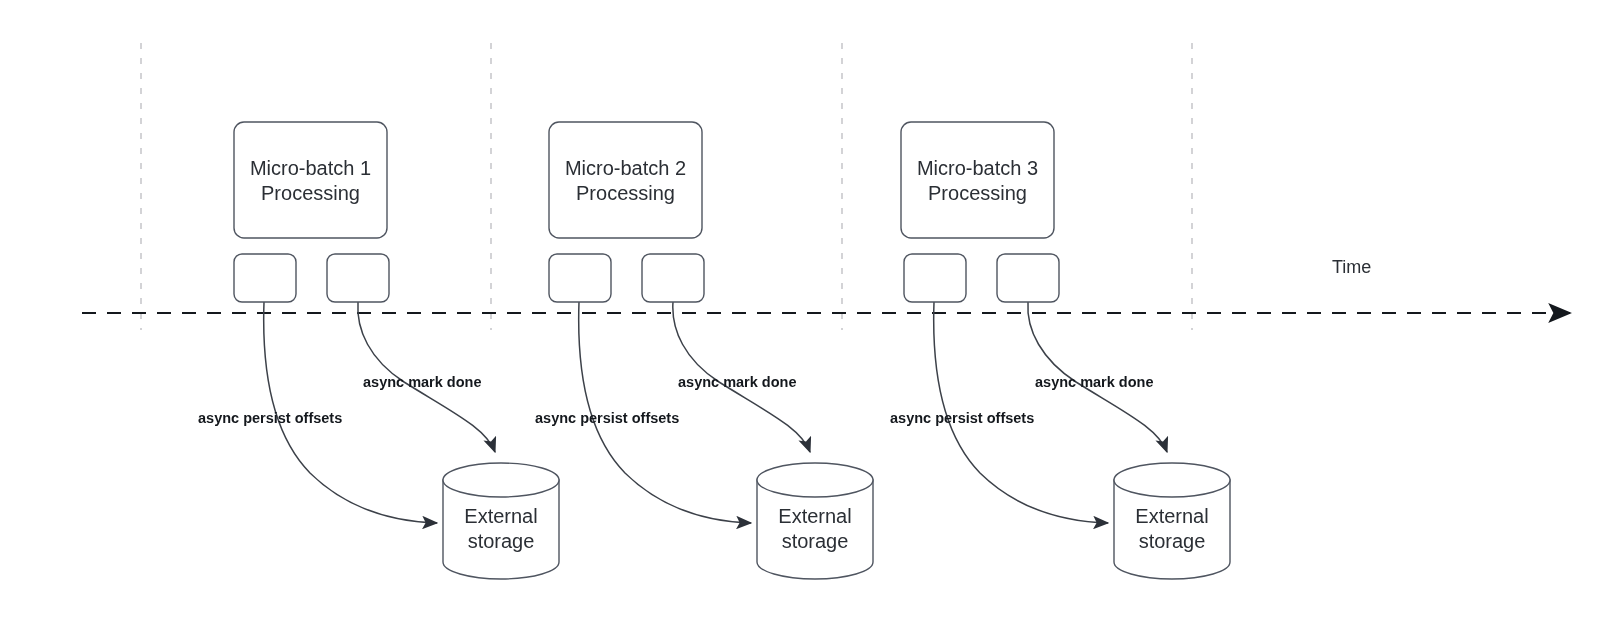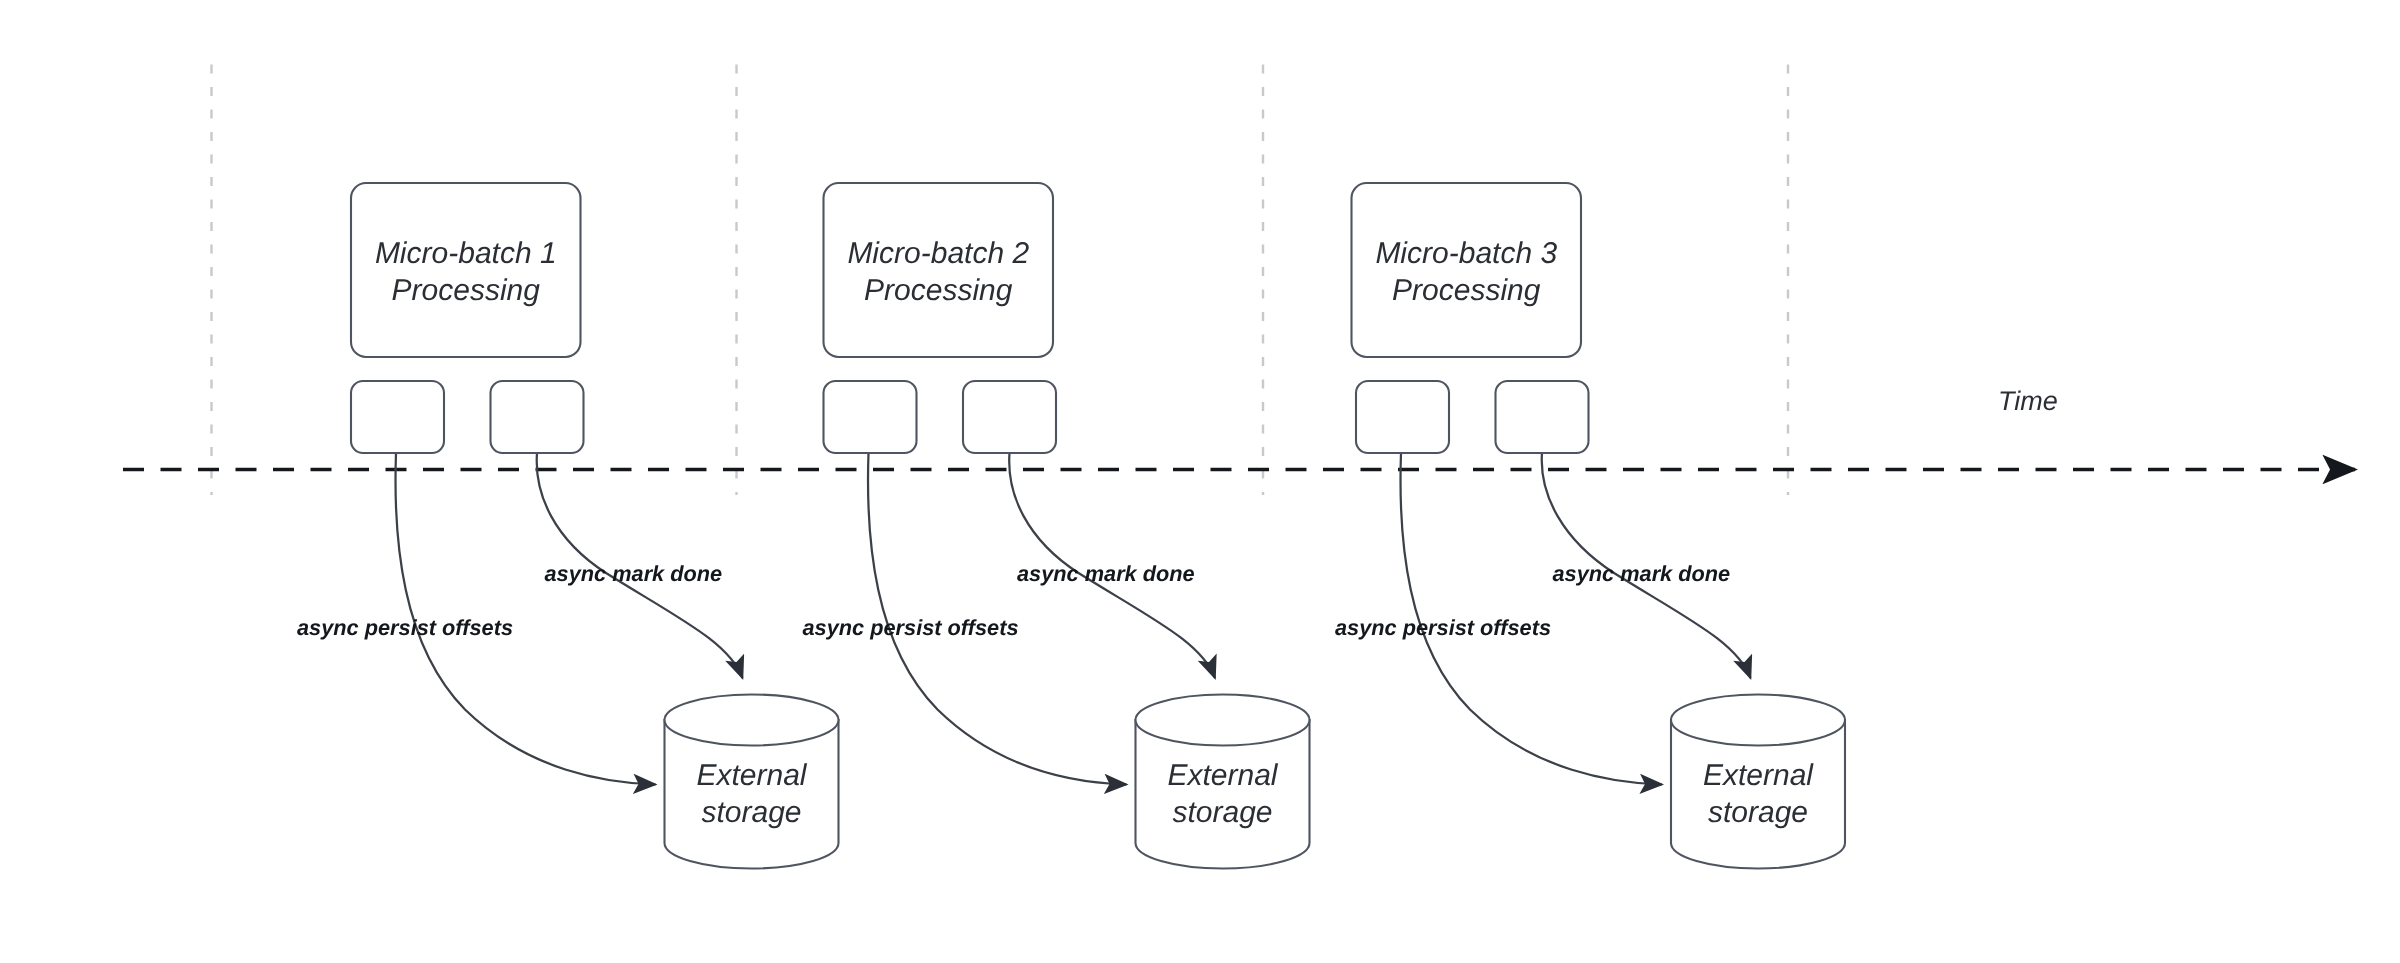--- a/index.html
+++ b/index.html
@@ -7,21 +7,20 @@
     padding: 0;
     background: #ffffff;
   }
   #canvas {
     position: relative;
     width: 1600px;
     height: 642px;
     background: #ffffff;
     overflow: hidden;
     font-family: "Liberation Sans", sans-serif;
-    font-style: italic;
   }
   #diagram-svg {
     position: absolute;
     left: 0;
     top: 0;
     width: 1600px;
     height: 642px;
   }
   .node-label {
     font-family: "Liberation Sans", sans-serif;

